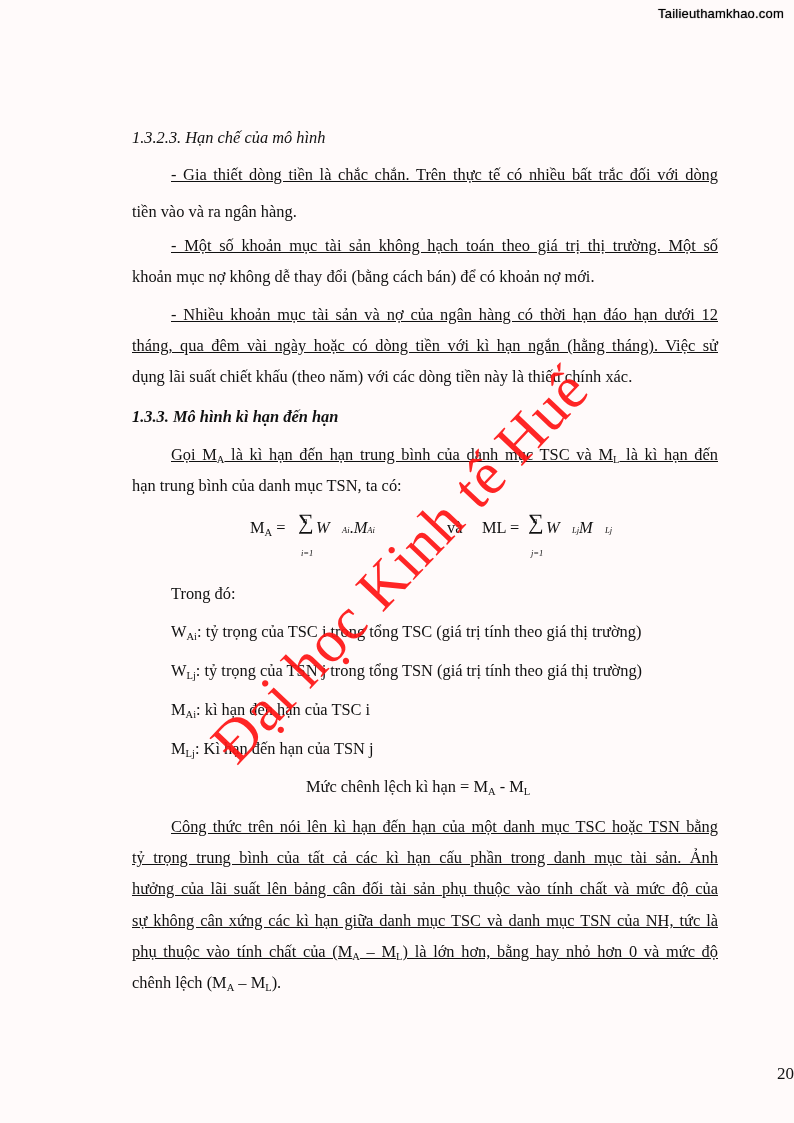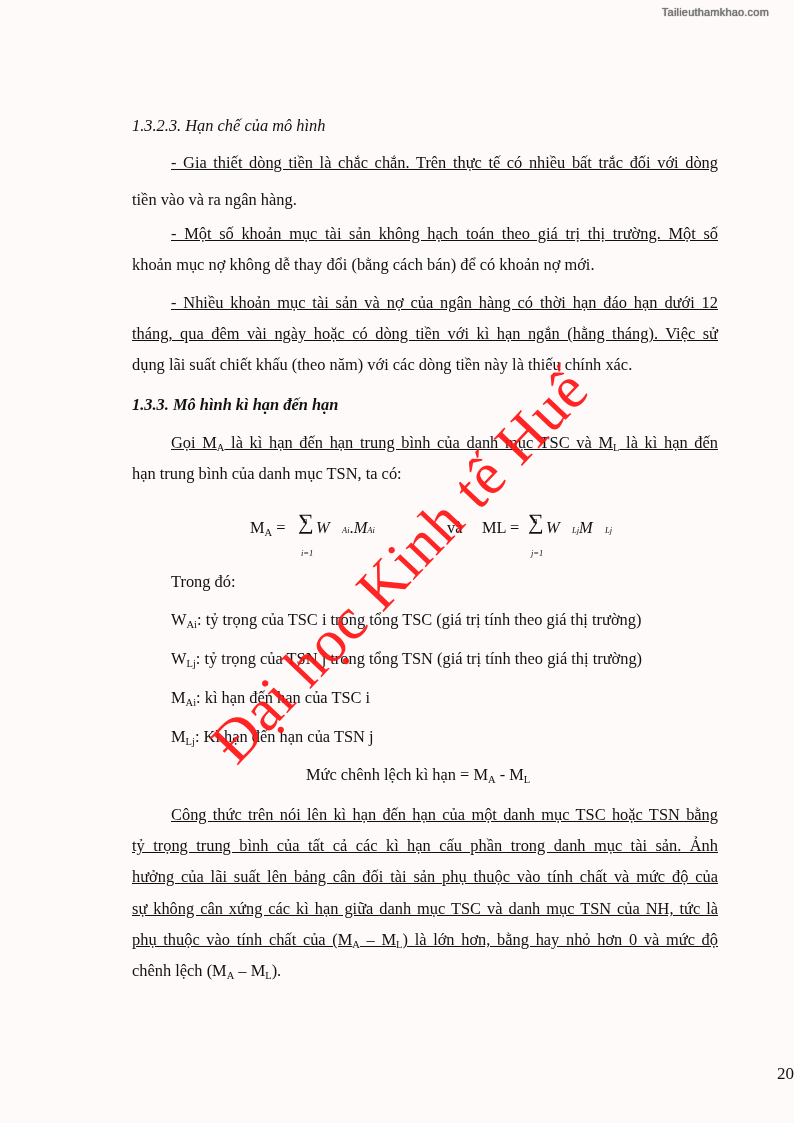--- a/index.html
+++ b/index.html
@@ -3,31 +3,31 @@
 <meta charset="utf-8">
 <style>
   html, body { margin: 0; padding: 0; }
   body {
     width: 794px; height: 1123px; position: relative; overflow: hidden;
     background: #fffafa;
     font-family: "Liberation Serif", serif;
     color: #111;
   }
   .site-mark {
-    position: absolute; top: 6px; right: 25px;
+    position: absolute; top: 6px; right: 10px;
     font-family: "Liberation Sans", sans-serif;
-    font-size: 11px; color: #737373;
+    font-size: 13px; color: #000000;
     text-shadow: 0 0 1px #888, 0 0 1px #888;
     letter-spacing: 0.2px;
   }
   .page {
     position: absolute; left: 132px; top: 0; width: 586px;
     font-size: 16.4px; line-height: 31px;
   }
-  .line { position: absolute; left: 0; white-space: nowrap; }
+  .line { position: absolute; left: 0; white-space: nowrap; margin-top: 12px; }
   .j { width: 586px; text-align: justify; text-align-last: justify; text-decoration: underline; }
   .ind { padding-left: 39px; box-sizing: border-box; }
   .it { font-style: italic; }
   .bi { font-style: italic; font-weight: bold; }
   sub { font-size: 10.5px; vertical-align: -3px; line-height: 0; }
   .formula { position: absolute; top: 502px; left: 118px; height: 50px; width: 470px; font-size: 16.4px; }
   .formula .part { position: absolute; top: 10px; white-space: nowrap; text-align: center; }
   .sigma { position: absolute; font-size: 22px; font-family: "Liberation Serif", serif; }
   .lim { position: absolute; font-size: 8.5px; font-style: italic; }
   .var { font-style: italic; }

